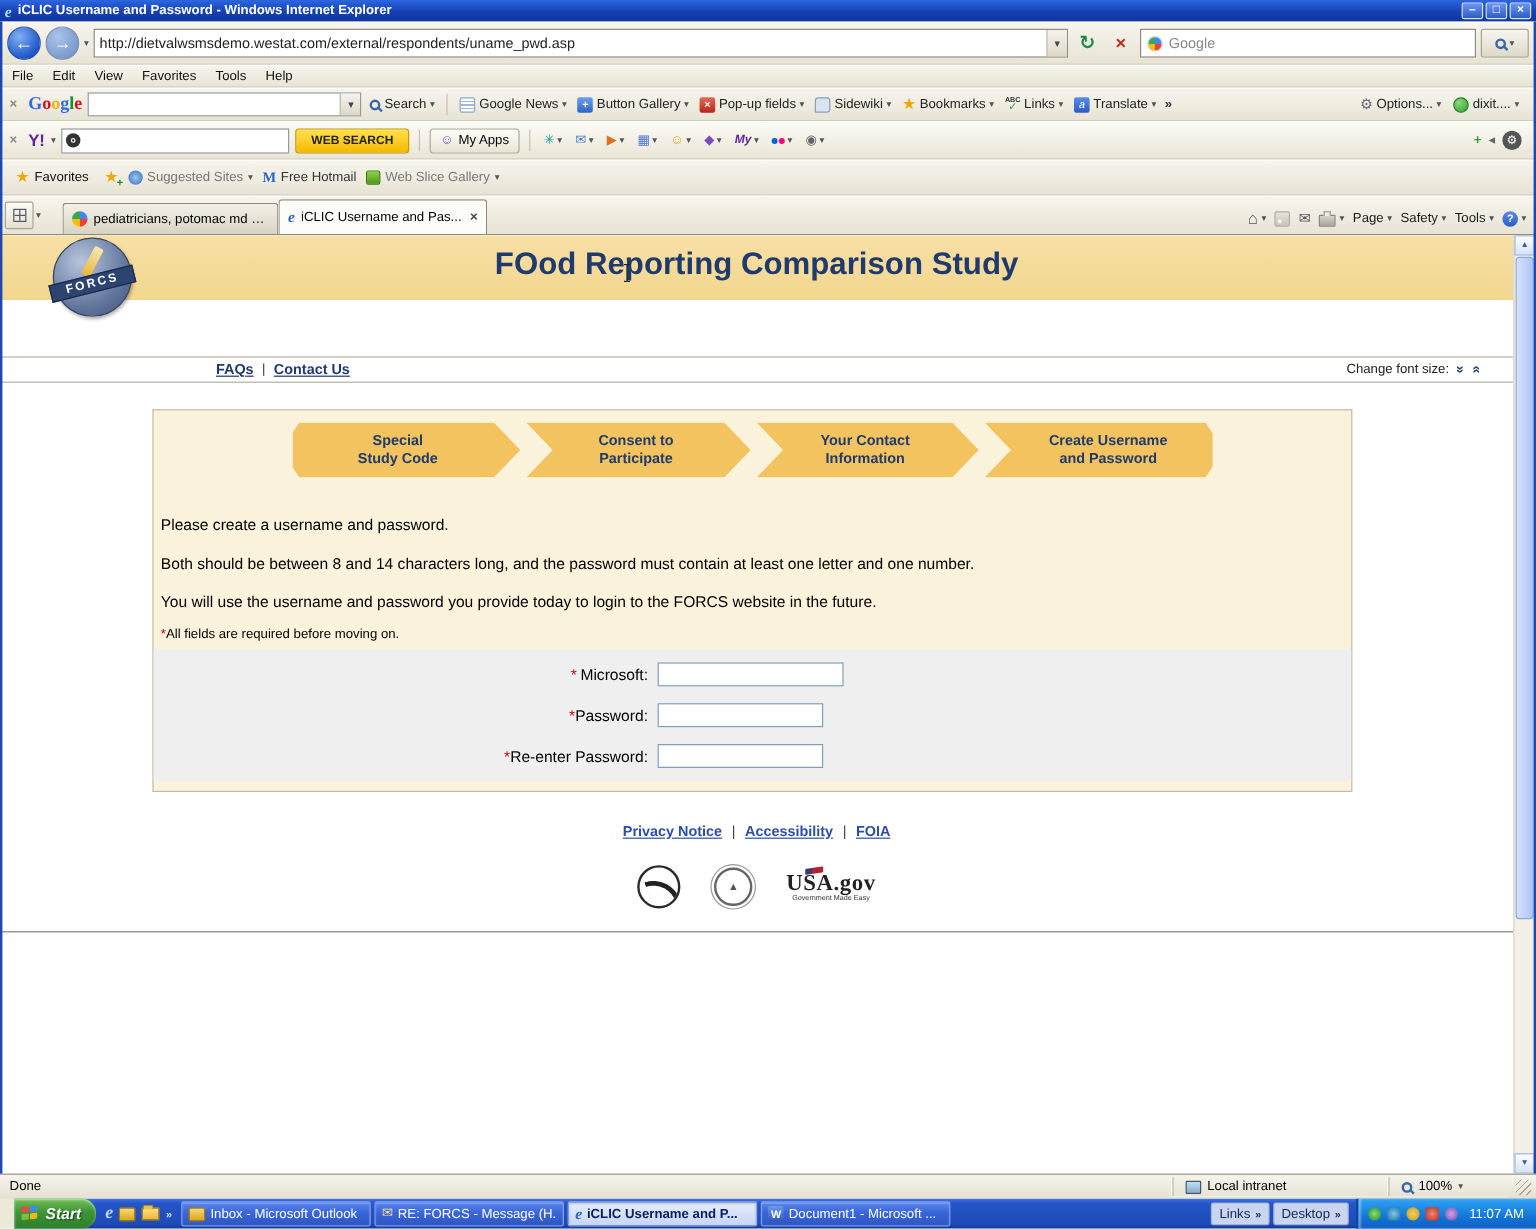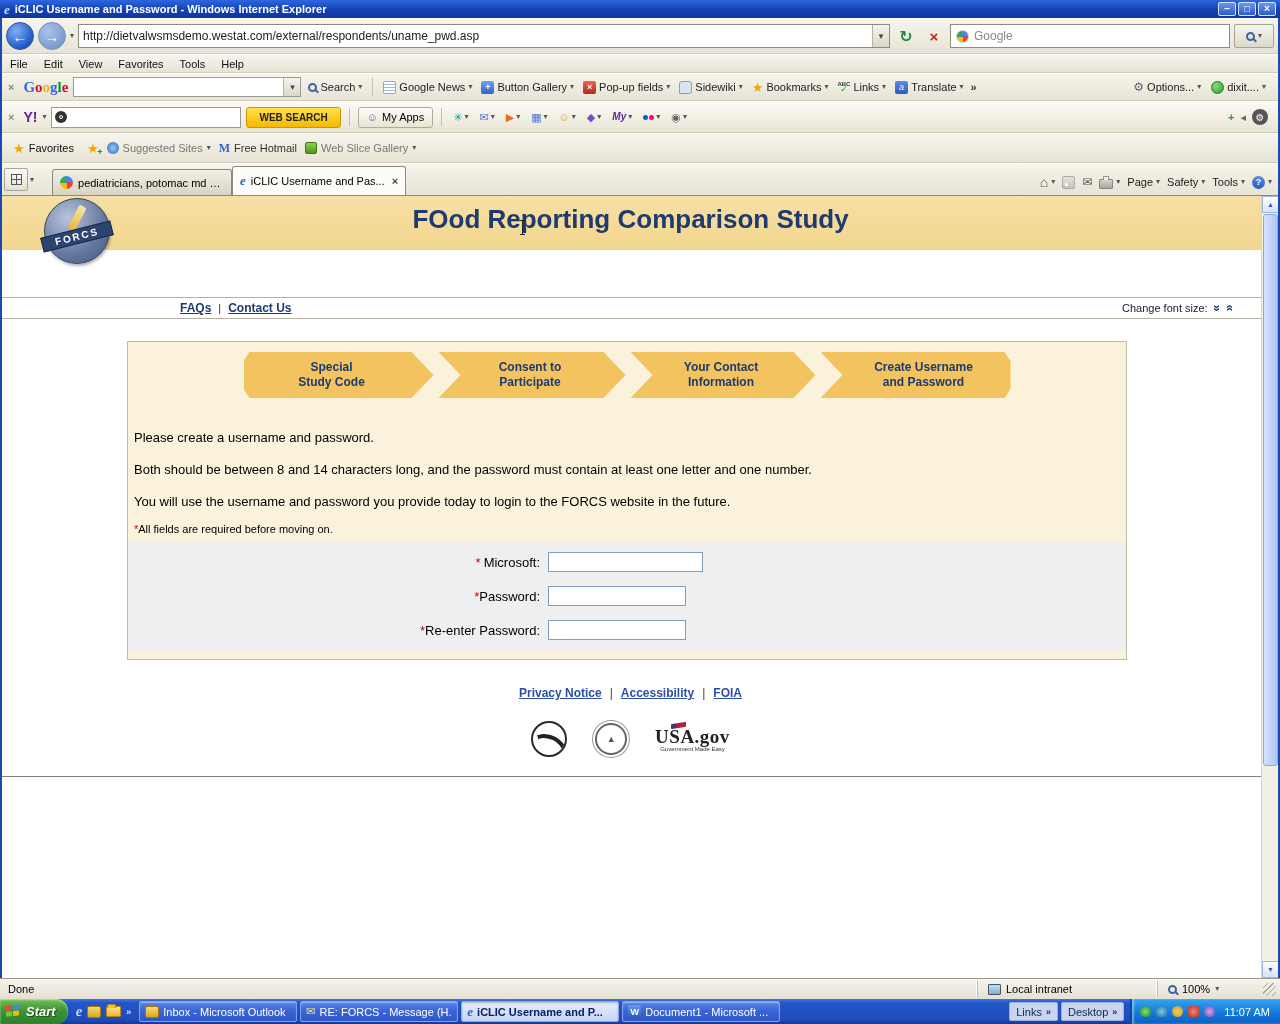--- a/index.html
+++ b/index.html
@@ -171,21 +171,21 @@
 .sb-thumb{position:absolute;left:1px;top:18px;width:15px;height:552px;background:linear-gradient(90deg,#D6E2FB,#AEC6F5);border:1px solid #8AA8E0;border-radius:3px}
 
 
 .statusbar{position:absolute;top:978px;left:0;right:0;height:21px;display:flex;align-items:center;background:linear-gradient(#F6F4EC,#E4E0D2);border-top:1px solid #9C988C;padding:0 4px}
 .st-done{flex:1;padding-left:4px}
 .st-panel{display:flex;align-items:center;gap:5px;padding:0 10px;height:16px;border-left:1px solid #C0BCB0;box-shadow:-1px 0 0 #fff}
 .pc-ico{width:13px;height:11px;border:1px solid #456;background:linear-gradient(#BCE0F8,#89AACB);border-radius:1px}
 .grip{width:13px;height:13px;margin-left:6px;background:repeating-linear-gradient(135deg,transparent 0 3px,#AAA494 3px 4px)}
 
 
-.taskbar{position:absolute;top:999px;left:0;right:0;height:25px;display:flex;align-items:center;background:linear-gradient(#3E76E8,#2456C8 15%,#1E4AB8 85%,#15378F);gap:3px}
+.taskbar{position:absolute;top:999px;left:12px;right:0;height:25px;display:flex;align-items:center;background:linear-gradient(#3E76E8,#2456C8 15%,#1E4AB8 85%,#15378F);gap:3px}
 .start{height:25px;background:linear-gradient(#74BE58,#3E9437 45%,#2E7E2A);border-radius:0 12px 12px 0;display:flex;align-items:center;gap:5px;padding:0 12px 0 6px;color:#fff;font-weight:bold;font-style:italic;font-size:13px;text-shadow:1px 1px 1px #1A4A14;box-shadow:inset 0 1px 2px #B8E8A0;flex:none}
 .wflag{width:15px;height:13px;display:grid;grid-template-columns:6px 6px;grid-template-rows:5px 5px;gap:1px;transform:skewY(-6deg)}
 .wflag i{border-radius:1px;display:block}
 .wf1{background:#E84A38}.wf2{background:#7AC142}.wf3{background:#3C8CE8}.wf4{background:#F0B818}
 .ql{display:flex;align-items:center;gap:5px;padding:0 5px}
 .ql-e{color:#BCD8FF;font-family:"Liberation Serif",serif;font-weight:bold;font-style:italic;font-size:15px;line-height:1}
 .ql-out{width:14px;height:12px;background:linear-gradient(#F8D878,#D8A818);border:1px solid #A87808;border-radius:2px}
 .ql-folder{width:15px;height:11px;background:linear-gradient(#FFE08A,#F0B830);border:1px solid #B88818;border-radius:1px;position:relative}
 .ql-folder::before{content:"";position:absolute;top:-3px;left:0;width:7px;height:3px;background:#F0C040;border:1px solid #B88818;border-bottom:none;border-radius:2px 2px 0 0}
 .ql-more{color:#D8E4FF;font-size:9px;font-weight:bold}

